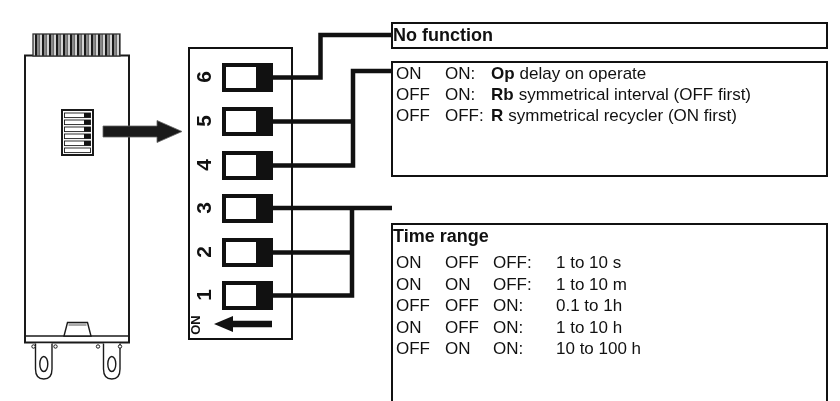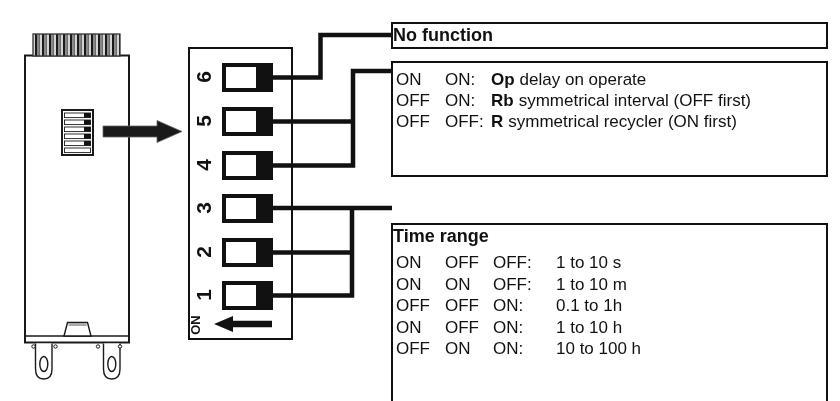--- a/index.html
+++ b/index.html
@@ -17,21 +17,21 @@
          text-align:center;font-weight:700;font-size:21px;transform:rotate(-90deg);}
   .onlabel{position:absolute;left:184px;top:318px;width:24px;height:14px;line-height:14px;
          text-align:center;font-weight:700;font-size:13px;transform:rotate(-90deg);}
   
   .infobox{position:absolute;left:391px;width:433px;border:2px solid #111;background:#fff;}
   .box-nofn{top:22px;height:23px;}
   .box-fn{top:61px;height:112px;}
   .box-time{top:195px;height:183px;margin-top:28px;}
   .btitle{font-weight:700;font-size:18px;line-height:23px;white-space:nowrap;}
   .rows{padding-left:3px;font-size:17px;white-space:nowrap;}
-  .box-fn .rows{margin-top:6px;}
+  .box-fn .rows{}
   .box-fn .row{line-height:21px;height:21px;}
   .box-time .rows{margin-top:4px;}
   .box-time .row{line-height:21.6px;height:21.6px;}
   .c1{display:inline-block;width:49px;}
   .c2{display:inline-block;width:46px;}
   .t1{display:inline-block;width:49px;}
   .t2{display:inline-block;width:48px;}
   .t3{display:inline-block;width:63px;}
   .code{font-weight:700;margin-right:5px;}
 </style>

